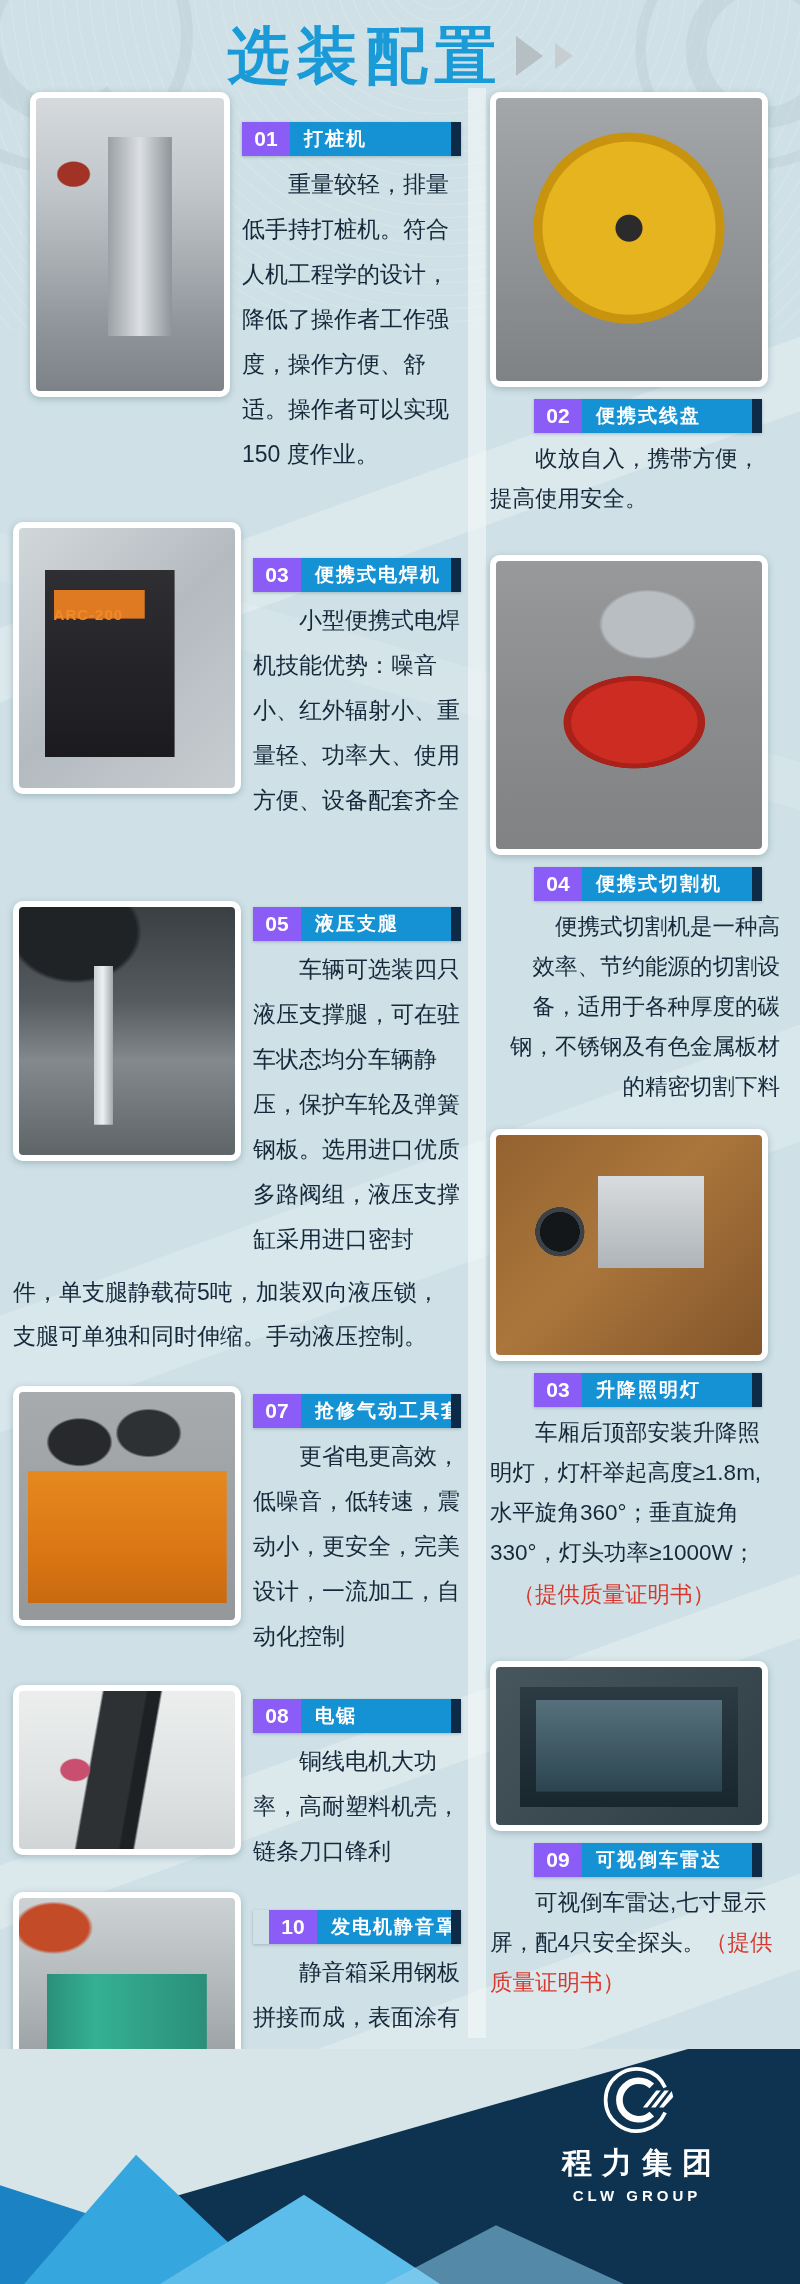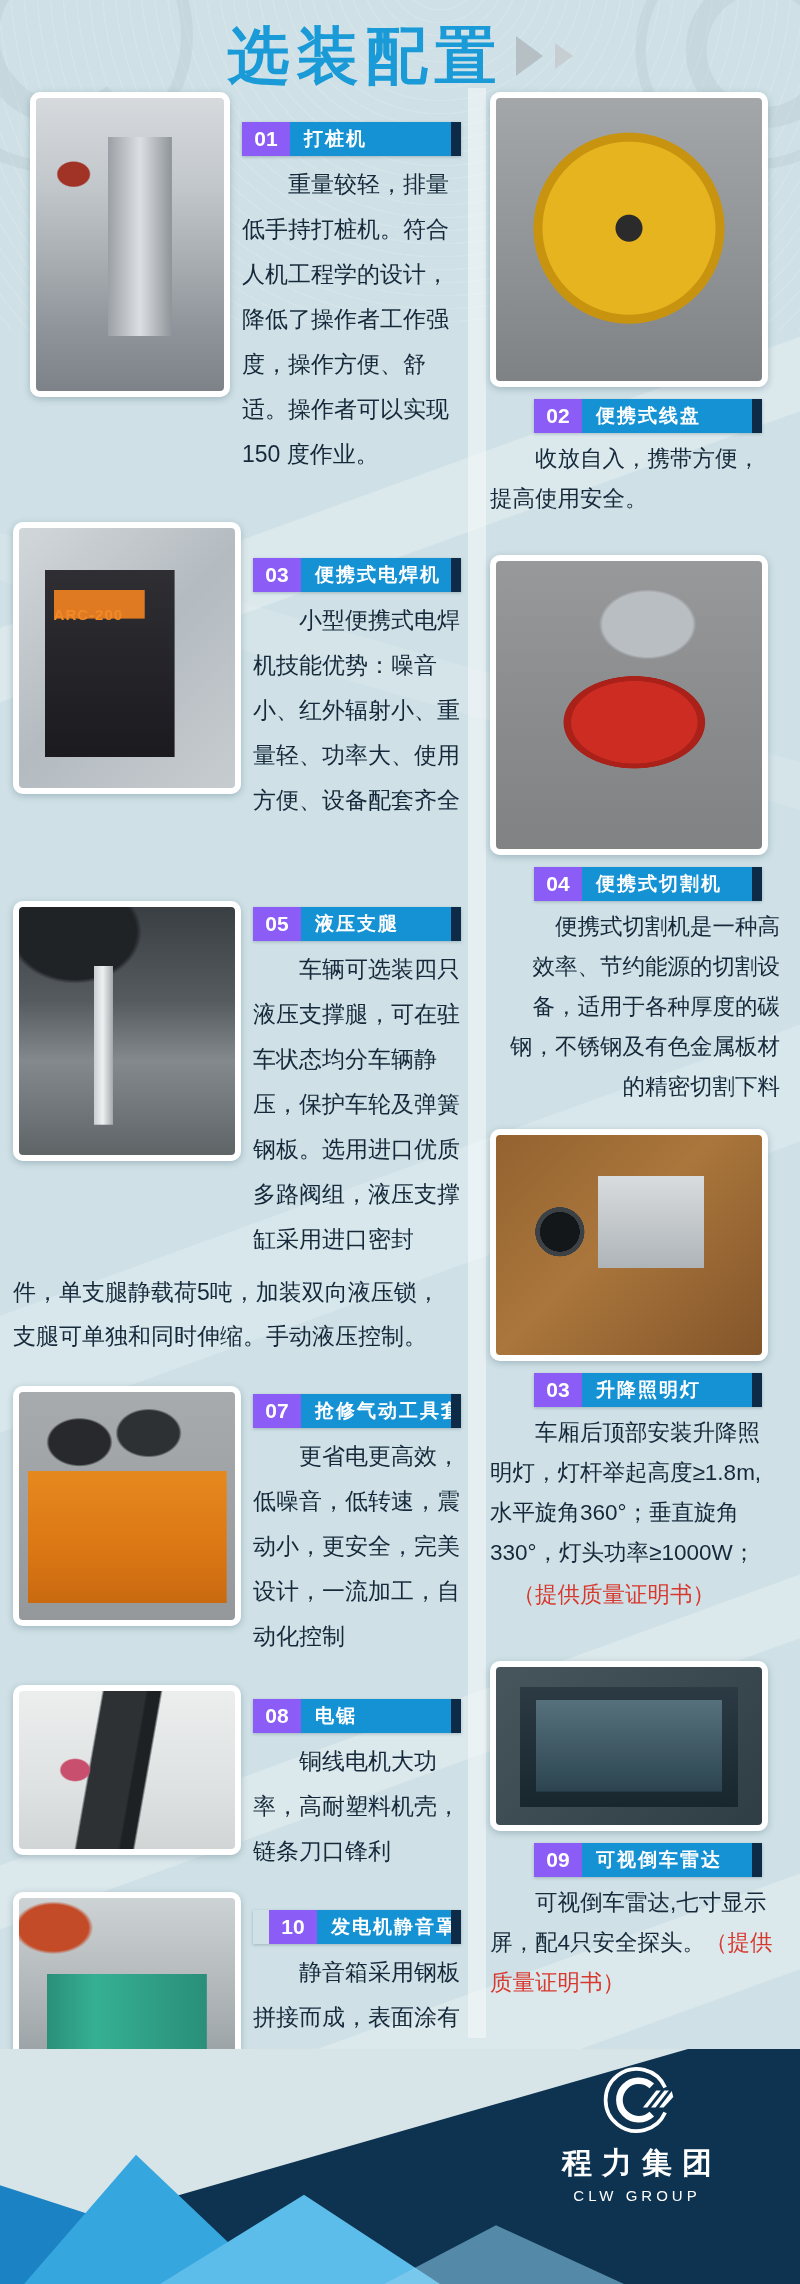--- a/index.html
+++ b/index.html
@@ -131,21 +131,21 @@
   .footer{position:absolute;left:0;bottom:0;width:800px;height:235px;background:#d8e5e8;}
   .f-layer{position:absolute;inset:0;}
   .f-navy{background:#0d3350;clip-path:polygon(0 100%,0 84%,86% 0,100% 0,100% 100%);}
   .f-t1{background:#1b82c4;clip-path:polygon(0 58%,0 100%,38% 100%);}
   .f-t2{background:#36a6de;clip-path:polygon(3% 100%,17% 45%,34% 100%);}
   .f-t3{background:#5cbcea;clip-path:polygon(20% 100%,38% 62%,55% 100%);}
   .f-t4{background:#8fd2f1;opacity:.55;clip-path:polygon(48% 100%,62% 75%,78% 100%);}
   .f-logo{position:absolute;right:48px;top:14px;width:230px;text-align:center;color:#fff;}
   .f-logo svg{display:block;margin:0 auto;}
   .brand-cn{font-size:30px;font-weight:bold;letter-spacing:10px;margin-top:6px;text-indent:10px;}
-  .brand-en{font-size:15px;font-weight:normal;letter-spacing:4px;margin-top:3px;text-align:center;}
+  .brand-en{font-size:15px;font-weight:bold;letter-spacing:4px;margin-top:3px;text-align:center;}
 </style>
 </head>
 <body>
 
 <div class="page">
 
   <div class="swirl"></div>
   <div class="band b1"></div>
   <div class="band b2"></div>
   <div class="band b3"></div>

